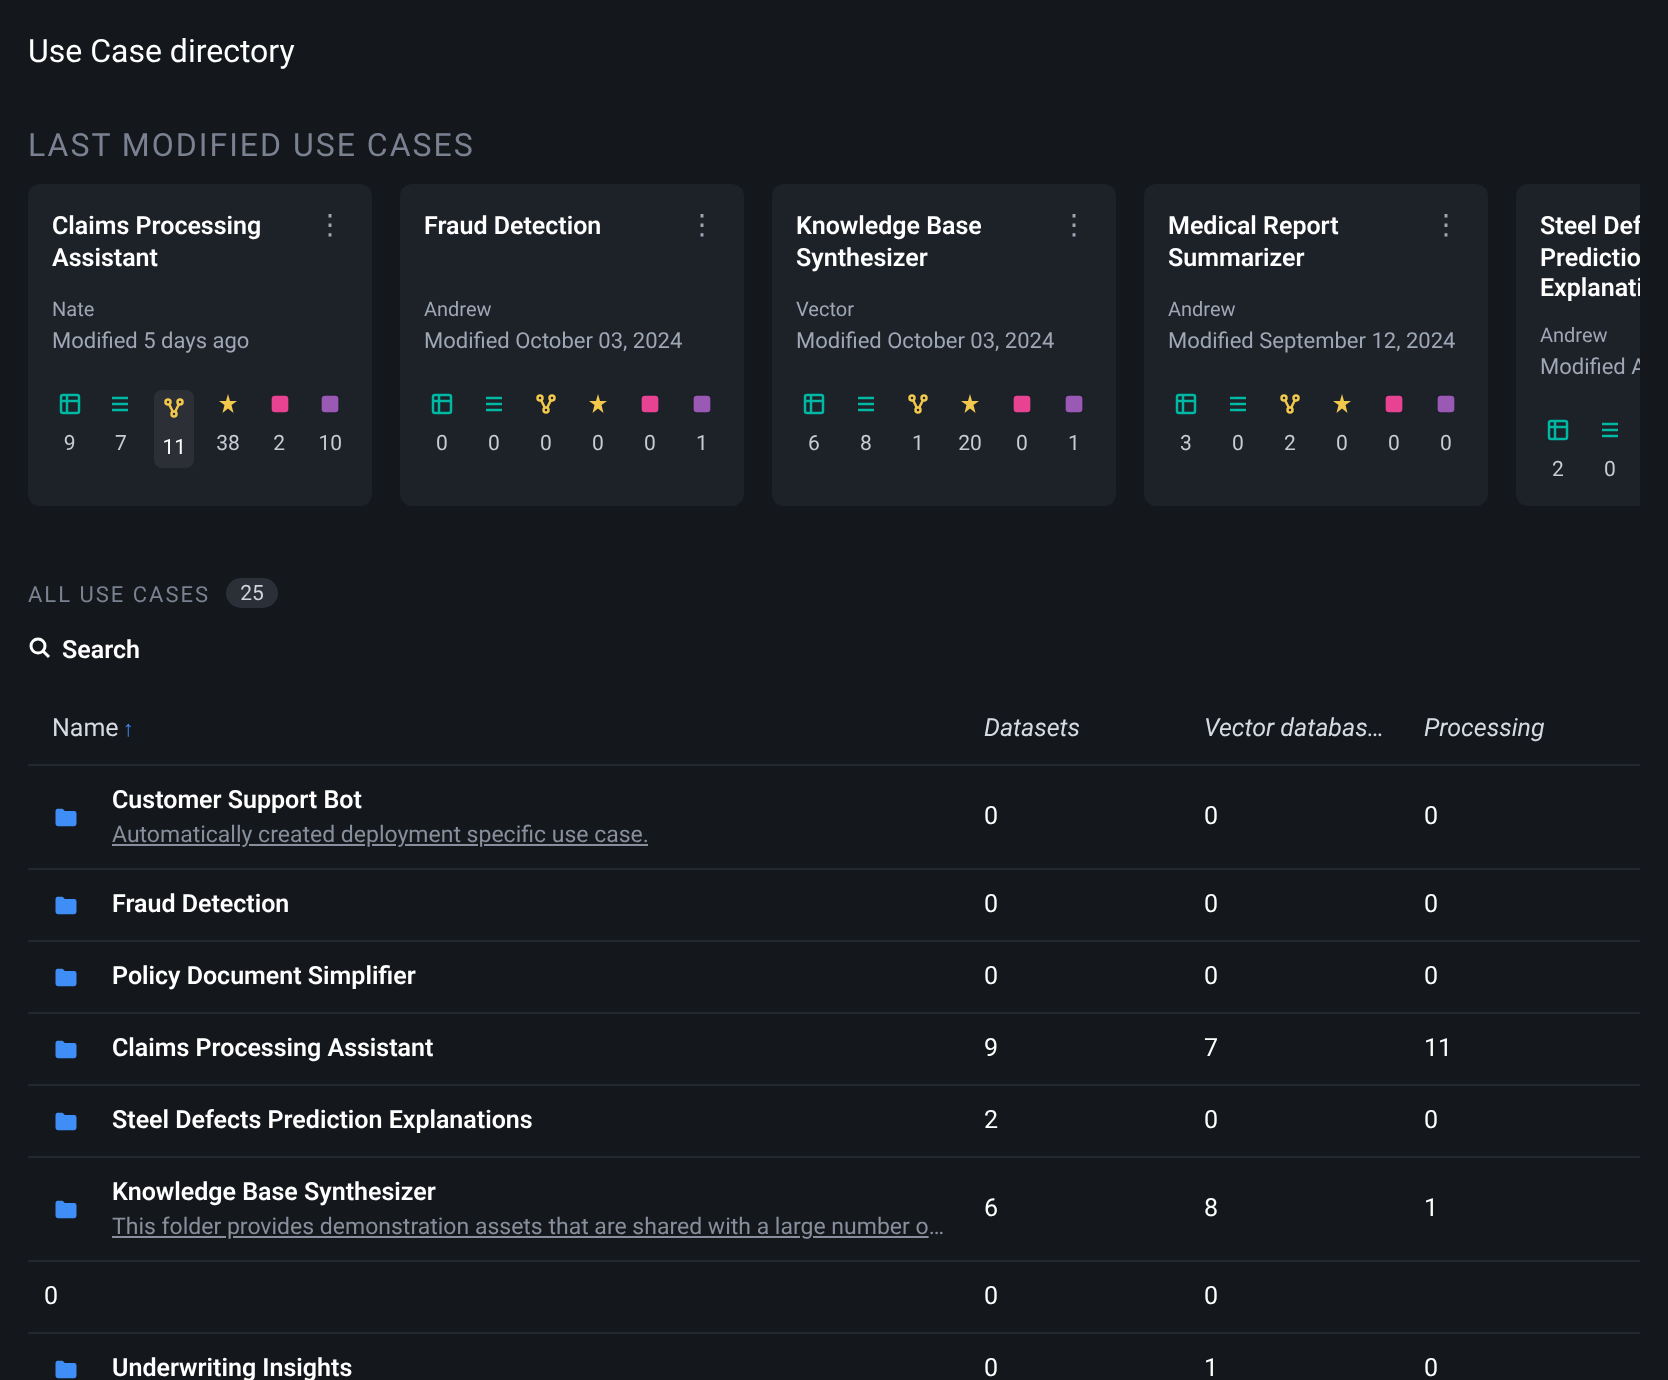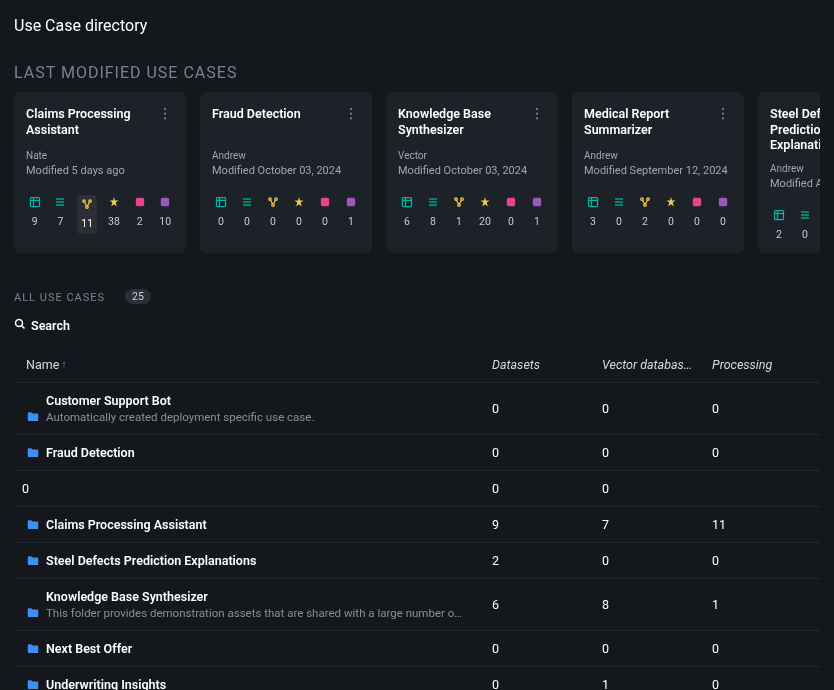--- a/index.html
+++ b/index.html
@@ -102,21 +102,20 @@
     color: #7a8291;
     margin-bottom: 14px;
   }
   .pill {
     background: #2a2f38;
     color: #cfd4dd;
     border-radius: 10px;
     padding: 1px 7px;
     font-size: 10.5px;
     letter-spacing: 0;
-    margin-left: 12px;
   }
   .search {
     display: flex;
     align-items: center;
     gap: 5px;
     font-size: 12.5px;
     font-weight: 600;
     color: #fff;
     margin-bottom: 14px;
     cursor: pointer;
@@ -137,39 +136,40 @@
   .th-name { display: flex; align-items: center; gap: 2px; padding-left: 4px; }
   .sort-arrow { color: #3f8ef6; font-size: 11px; }
   .trow {
     border-top: 1px solid #23272e;
     padding: 10px 8px;
     font-size: 12.5px;
     color: #fff;
   }
   .tcell-name {
     display: flex;
-    align-items: flex-end;
-    gap: 6px;
+    align-items: center;
+    gap: 16px;
     padding-left: 4px;
   }
   .folder-icon {
     width: 14px;
     height: 14px;
     flex-shrink: 0;
     margin-top: 1px;
   }
   .name-block { display: flex; flex-direction: column; gap: 2px; }
   .row-name { font-weight: 600; font-size: 12.5px; }
   .row-desc {
     font-size: 11.5px;
     color: #888f9c;
     max-width: 420px;
     white-space: nowrap;
     overflow: hidden;
     text-overflow: ellipsis;
+    text-decoration: underline;
   }
   .tnum { color: #fff; }
   .cut { white-space: nowrap; overflow: hidden; text-overflow: ellipsis; font-style: italic; }
 </style>
 </head>
 <body>
 
 <h1>Use Case directory</h1>
 
 <div class="section-label">LAST MODIFIED USE CASES</div>
@@ -519,20 +519,29 @@
       <div class="name-block">
         <div class="row-name">Fraud Detection</div>
 
       </div>
     </div>
     <div class="tnum">0</div>
     <div class="tnum">0</div>
     <div class="tnum">0</div>
       </div>
       <div class="trow">
+    <div class="tcell-name">
+      <span class="folder-icon"><svg width="14" height="14" viewBox="0 0 24 24" fill="#3f8ef6">
+              <path d="M3 6a2 2 0 012-2h4l2 2h8a2 2 0 012 2v9a2 2 0 01-2 2H5a2 2 0 01-2-2V6z"></path>
+            </svg></span>
+      <div class="name-block">
+        <div class="row-name">Policy Document Simplifier</div>
+
+      </div>
+    </div>
     <div class="tnum">0</div>
     <div class="tnum">0</div>
     <div class="tnum">0</div>
       </div>
       <div class="trow">
     <div class="tcell-name">
       <span class="folder-icon"><svg width="14" height="14" viewBox="0 0 24 24" fill="#3f8ef6">
               <path d="M3 6a2 2 0 012-2h4l2 2h8a2 2 0 012 2v9a2 2 0 01-2 2H5a2 2 0 01-2-2V6z"></path>
             </svg></span>
       <div class="name-block">
@@ -566,29 +575,20 @@
       <div class="name-block">
         <div class="row-name">Knowledge Base Synthesizer</div>
         <div class="row-desc">This folder provides demonstration assets that are shared with a large number of DataRobot st…</div>
       </div>
     </div>
     <div class="tnum">6</div>
     <div class="tnum">8</div>
     <div class="tnum">1</div>
       </div>
       <div class="trow">
-    <div class="tcell-name">
-      <span class="folder-icon"><svg width="14" height="14" viewBox="0 0 24 24" fill="#3f8ef6">
-              <path d="M3 6a2 2 0 012-2h4l2 2h8a2 2 0 012 2v9a2 2 0 01-2 2H5a2 2 0 01-2-2V6z"></path>
-            </svg></span>
-      <div class="name-block">
-        <div class="row-name">Next Best Offer</div>
-
-      </div>
-    </div>
     <div class="tnum">0</div>
     <div class="tnum">0</div>
     <div class="tnum">0</div>
       </div>
       <div class="trow">
     <div class="tcell-name">
       <span class="folder-icon"><svg width="14" height="14" viewBox="0 0 24 24" fill="#3f8ef6">
               <path d="M3 6a2 2 0 012-2h4l2 2h8a2 2 0 012 2v9a2 2 0 01-2 2H5a2 2 0 01-2-2V6z"></path>
             </svg></span>
       <div class="name-block">

